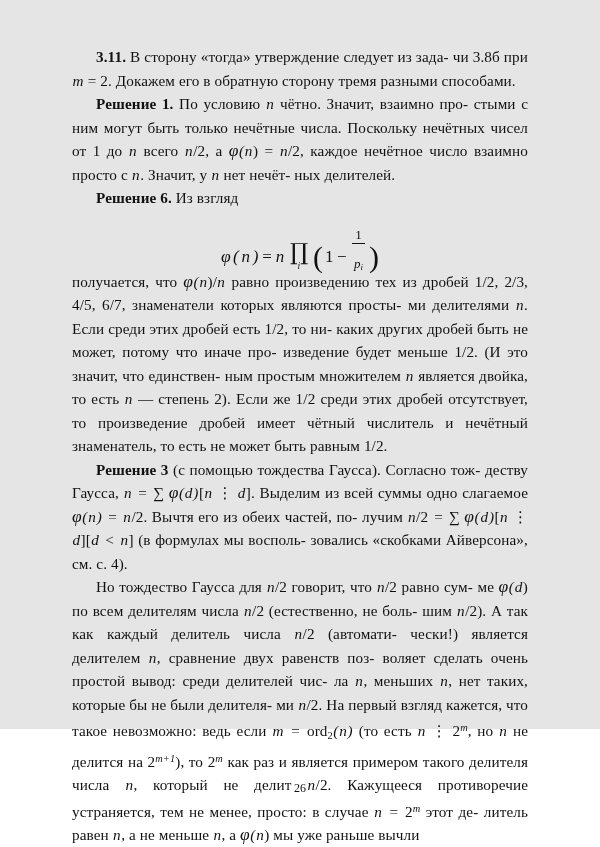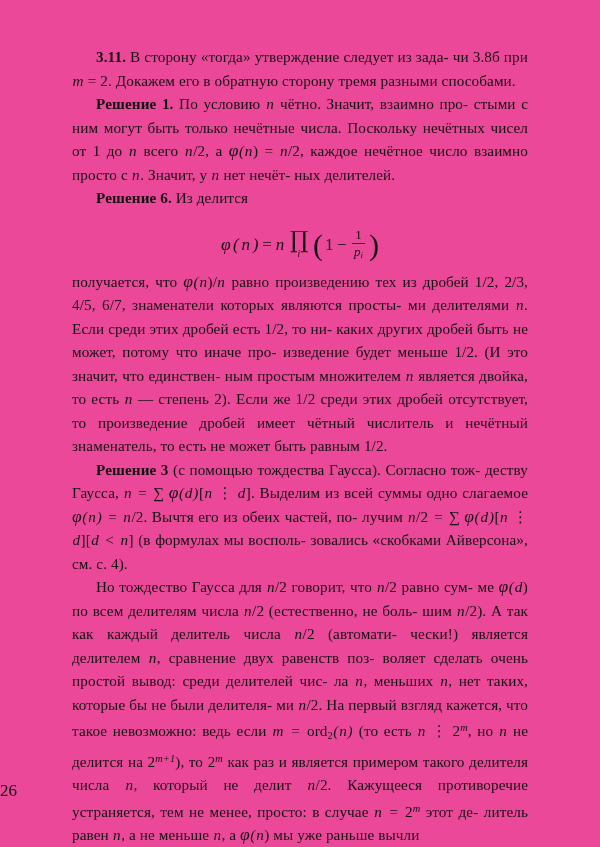--- a/index.html
+++ b/index.html
@@ -13,22 +13,22 @@
     position: relative;
     overflow: hidden;
     font-family: "Liberation Serif", "DejaVu Serif", serif;
     color: #111111;
   }
 
   #page {
     position: absolute;
     left: 0; top: 0;
     width: 600px;
-    height: 847px;
-    background: #ec4899;
+    height: 729px;
+    background: #e5e5e5;
   }
 
   #textblock {
     position: absolute;
     left: 72px;
     top: 45px;
     width: 456px;
   }
 
   .para {
@@ -110,21 +110,21 @@
     display: inline-flex;
     flex-direction: column;
     align-items: center;
     justify-content: center;
     vertical-align: middle;
     margin: 0 2px;
     font-size: 13px;
     line-height: 1.08;
   }
   .frac .num { padding: 0 2px; }
-  .frac .den { padding: 0 2px; font-style: italic; }
+  .frac .den { padding: 12px 2px; font-style: italic; }
   .frac .bar {
     width: 100%;
     min-width: 11px;
     height: 1px;
     background: #111111;
     margin: 1px 0;
   }
   .sub {
     font-size: 0.68em;
     vertical-align: -0.28em;
@@ -135,37 +135,38 @@
     vertical-align: 0.46em;
     font-style: italic;
   }
   .ivers { font-style: normal; }
 
   #pagenum {
     position: absolute;
     left: 0;
     top: 781px;
     width: 600px;
-    font-size: 17px;
+    text-align: center;
+    font-size: 12px;
     font-family: "Liberation Serif", "DejaVu Serif", serif;
     color: #111111;
   }
 </style>
 </head>
 <body>
 
 <div id="page">
 
   <div id="textblock">
 
     <p class="para"><span class="indent"></span><b>3.11.</b> <span>В сторону «тогда» утверждение следует из зада-</span> <span>чи 3.8б при</span> <span class="mathvar">m</span> <span>= 2. Докажем его в обратную сторону тремя</span> <span>разными способами.</span></p>
 
     <p class="para"><span class="indent"></span><b>Решение 1.</b> <span>По условию</span> <span class="mathvar">n</span> <span>чётно. Значит, взаимно про-</span> <span>стыми с ним могут быть только нечётные числа. Поскольку</span> <span>нечётных чисел от 1 до</span> <span class="mathvar">n</span> <span>всего</span> <span class="mathvar">n</span><span>/2, а</span> <span class="phi">φ</span><span class="mathvar">(</span><span class="mathvar">n</span><span>) =</span> <span class="mathvar">n</span><span>/2, каждое</span> <span>нечётное число взаимно просто с</span> <span class="mathvar">n</span><span>. Значит, у</span> <span class="mathvar">n</span> <span>нет нечёт-</span> <span>ных делителей.</span></p>
 
-    <p class="para"><span class="indent"></span><b>Решение 6.</b> <span>Из делится</span></p>
+    <p class="para"><span class="indent"></span><b>Решение 6.</b> <span>Из взгляд</span></p>
 
     <div style="height:60px"></div>
 
     <p class="para"><span>получается, что</span> <span class="phi">φ</span><span class="mathvar">(</span><span class="mathvar">n</span><span>)/</span><span class="mathvar">n</span> <span>равно произведению тех из дробей</span> <span>1/2, 2/3, 4/5, 6/7, знаменатели которых являются просты-</span> <span>ми делителями</span> <span class="mathvar">n</span><span>. Если среди этих дробей есть 1/2, то ни-</span> <span>каких других дробей быть не может, потому что иначе про-</span> <span>изведение будет меньше 1/2. (И это значит, что единствен-</span> <span>ным простым множителем</span> <span class="mathvar">n</span> <span>является двойка, то есть</span> <span class="mathvar">n</span> <span>—</span> <span>степень 2). Если же 1/2 среди этих дробей отсутствует, то</span> <span>произведение дробей имеет чётный числитель и нечётный</span> <span>знаменатель, то есть не может быть равным 1/2.</span></p>
 
     <p class="para"><span class="indent"></span><b>Решение 3</b> <span>(с помощью тождества Гаусса). Согласно тож-</span> <span>деству Гаусса,</span> <span class="mathvar">n</span> <span class="op">=</span> <span>∑</span> <span class="phi">φ</span><span class="mathvar">(</span><span class="mathvar">d</span><span class="mathvar">)</span><span class="ivers">[</span><span class="mathvar">n</span> <span>⋮</span> <span class="mathvar">d</span><span class="ivers">]</span>. <span>Выделим из всей суммы</span> <span>одно слагаемое</span> <span class="phi">φ</span><span class="mathvar">(</span><span class="mathvar">n</span><span class="mathvar">)</span> <span class="op">=</span> <span class="mathvar">n</span>/2. <span>Вычтя его из обеих частей, по-</span> <span>лучим</span> <span class="mathvar">n</span>/2 <span class="op">=</span> <span>∑</span> <span class="phi">φ</span><span class="mathvar">(</span><span class="mathvar">d</span><span class="mathvar">)</span><span class="ivers">[</span><span class="mathvar">n</span> <span>⋮</span> <span class="mathvar">d</span><span class="ivers">]</span><span class="ivers">[</span><span class="mathvar">d</span> <span class="op">&lt;</span> <span class="mathvar">n</span><span class="ivers">]</span> <span>(в формулах мы восполь-</span> <span>зовались «скобками Айверсона», см. с. 4).</span></p>
 
     <p class="para"><span class="indent"></span><span>Но тождество Гаусса для</span> <span class="mathvar">n</span><span>/2 говорит, что</span> <span class="mathvar">n</span><span>/2 равно сум-</span> <span>ме</span> <span class="phi">φ</span><span class="mathvar">(</span><span class="mathvar">d</span><span>) по всем делителям числа</span> <span class="mathvar">n</span><span>/2 (естественно, не боль-</span> <span>шим</span> <span class="mathvar">n</span><span>/2). А так как каждый делитель числа</span> <span class="mathvar">n</span><span>/2 (автомати-</span> <span>чески!) является делителем</span> <span class="mathvar">n</span><span>, сравнение двух равенств поз-</span> <span>воляет сделать очень простой вывод: среди делителей чис-</span> <span>ла</span> <span class="mathvar">n</span><span>, меньших</span> <span class="mathvar">n</span><span>, нет таких, которые бы не были делителя-</span> <span>ми</span> <span class="mathvar">n</span><span>/2. На первый взгляд кажется, что такое невозможно:</span> <span>ведь если</span> <span class="mathvar">m</span> <span class="op">=</span> <span class="mathnum">ord</span><span class="sub" style="font-style:normal">2</span><span class="mathvar">(</span><span class="mathvar">n</span><span class="mathvar">)</span> <span>(то есть</span> <span class="mathvar">n</span> <span>⋮</span> <span class="mathnum">2</span><span class="sup">m</span><span>, но</span> <span class="mathvar">n</span> <span>не делится на</span> <span class="mathnum">2</span><span class="sup">m+1</span><span>), то</span> <span class="mathnum">2</span><span class="sup">m</span> <span>как раз и является примером такого делителя</span> <span>числа</span> <span class="mathvar">n</span><span>, который не делит</span> <span class="mathvar">n</span><span>/2. Кажущееся противоречие</span> <span>устраняется, тем не менее, просто: в случае</span> <span class="mathvar">n</span> <span class="op">=</span> <span class="mathnum">2</span><span class="sup">m</span> <span>этот де-</span> <span>литель равен</span> <span class="mathvar">n</span><span>, а не меньше</span> <span class="mathvar">n</span><span>, а</span> <span class="phi">φ</span><span class="mathvar">(</span><span class="mathvar">n</span><span>) мы уже раньше вычли</span></p>
 
   </div>

